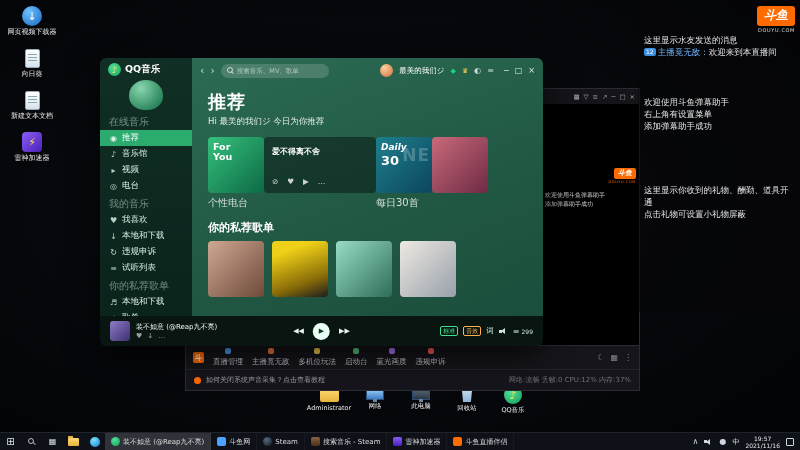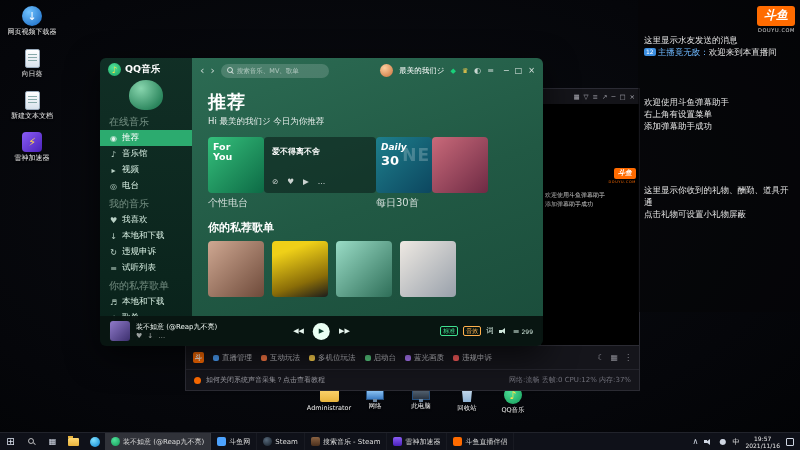--- a/index.html
+++ b/index.html
@@ -38,21 +38,21 @@
   .cw-titlebar { height:15px; display:flex; align-items:center; justify-content:flex-end; gap:4px; padding:0 4px; color:#a9a9b2; font-size:6.5px; background:#141419; }
   .cw-body { position:relative; height:245px; background:#000; overflow:hidden; }
   .cw-logo { position:absolute; right:3px; top:56px; text-align:right; }
   .cw-logo .douyu-logo { font-size:7px; padding:0 4px 1px; border-radius:2px; }
   .cw-logo .douyu-sub { font-size:3.5px; color:#ff6b00; }
   .cw-lines { position:absolute; left:4px; top:86px; width:90px; font-size:6px; line-height:9px; color:rgba(255,255,255,0.78); }
 
   
   .companion-strip { position:absolute; left:185px; top:345px; width:455px; height:46px; background:#15151b; border:1px solid #2b2b33; z-index:10; }
   .cs-row1 { height:23px; display:flex; align-items:center; gap:9px; padding:0 7px; color:#c2c2c8; font-size:7.5px; }
-  .cs-btn { display:flex; align-items:center; gap:3px; cursor:default; white-space:nowrap; }
+  .cs-btn { display:flex; align-items:center; gap:3px; cursor:default; white-space:nowrap;flex-direction:column; }
   .dot { width:6px; height:6px; border-radius:2px; display:inline-block; }
   .cs-right { margin-left:auto; display:flex; gap:6px; color:#8a8a92; font-size:8px; }
   .cs-row2 { height:21px; border-top:1px solid #24242c; display:flex; align-items:center; gap:5px; padding:0 8px; font-size:7px; color:#9a9aa2; }
   .cs-stats { margin-left:auto; color:#70707a; }
   .douyu-sq { width:11px; height:11px; border-radius:2px; background:#ff6b00; color:#fff; font-size:7px; display:flex; align-items:center; justify-content:center; font-weight:bold; }
   .odot { width:7px; height:7px; border-radius:50%; background:#ff6b00; display:inline-block; }
 
   
   .qq-window { position:absolute; left:100px; top:58px; width:443px; height:288px; border-radius:6px; overflow:hidden; z-index:30; box-shadow:0 10px 32px rgba(0,0,0,0.65); display:flex; flex-direction:column; }
   .qq-main { flex:1; display:flex; min-height:0; }
@@ -218,21 +218,21 @@
 
 <div class="companion-strip">
   <div class="cs-row1">
     <span class="douyu-sq">斗</span>
     <span class="cs-btn">
         <span class="dot" style="background:#4da3ff"></span>
         <span>直播管理</span>
       </span>
     <span class="cs-btn">
         <span class="dot" style="background:#ff7a45"></span>
-        <span>互动玩法</span>
+        <span>主播竟无敌</span>
       </span>
     <span class="cs-btn">
         <span class="dot" style="background:#ffd24d"></span>
         <span>多机位玩法</span>
       </span>
     <span class="cs-btn">
         <span class="dot" style="background:#5ad083"></span>
         <span>启动台</span>
       </span>
     <span class="cs-btn">

